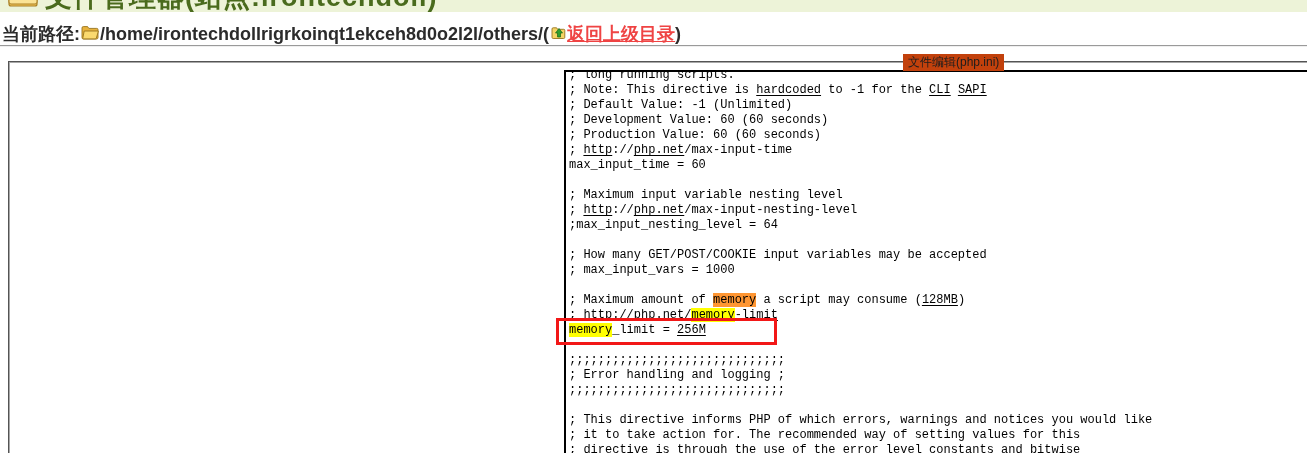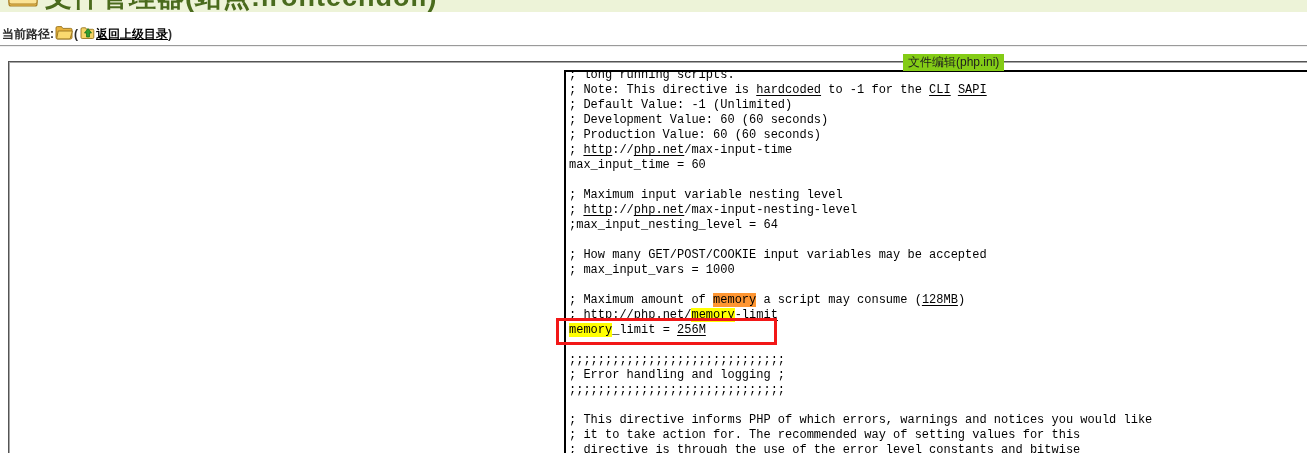--- a/index.html
+++ b/index.html
@@ -8,33 +8,33 @@
 
   
   .title-band { position:absolute; top:0; left:0; width:1307px; height:12px;
                 background:#edf3d8; overflow:hidden; }
   .title-inner { position:absolute; top:-21px; left:8px; display:flex;
                  align-items:center; gap:7px; white-space:nowrap; }
   .title-text { font-size:27px; font-weight:bold; color:#4a6b1d; letter-spacing:1px; }
 
   
   .path-row { position:absolute; top:25px; left:2px; height:18px;
-              font-size:12px; font-weight:bold; color:#2b2b2b;
+              font-size:18px; font-weight:bold; color:#2b2b2b;
               display:flex; align-items:center; white-space:nowrap; }
   .path-row .lbl { color:#2b2b2b; }
   .path-row svg { margin:0 1px; }
   .up-link { color:#077d07; text-decoration:underline; cursor:pointer; }
 
   .rule { position:absolute; top:45px; left:0; width:1307px; height:2px;
           border-top:1px solid #9a9a9a; border-bottom:1px solid #efefef; }
 
   
   .fieldset { position:absolute; left:8px; top:61px; width:1895px; height:640px;
               border:2px groove #a8a8a8; background:#fff; }
-  .legend { position:absolute; left:903px; top:54px; background:#84cc16;
+  .legend { position:absolute; left:903px; top:54px; background:#c2410c;
             padding:0 5px; font-size:12px; color:#1d1d1d; z-index:3; }
 
   
   .editor { position:absolute; left:564px; top:70px; width:790px; height:400px;
             border:2px solid #000; background:#fff; overflow:hidden;
             padding:0 0 0 3px; z-index:2; }
   .editor-content { margin-top:-4px;
             font-family:"Liberation Mono","DejaVu Sans Mono",monospace;
             font-size:12px; line-height:15px; color:#000; white-space:pre; }
   .line { min-height:15px; }
@@ -64,28 +64,29 @@
 </div>
 
 <div class="path-row">
   <span class="lbl">当前路径:</span>
   <span>
     <svg width="18" height="15" viewBox="0 0 18 15">
       <path d="M1 3 q0-1.4 1.4-1.4 h4.2 l1.2 1.8 h8 q1.2 0 1.2 1.2 v8 q0 1.4-1.4 1.4 H2.4 q-1.4 0-1.4-1.4 z" fill="#e8b23c" stroke="#96731d" stroke-width="0.9"></path>
       <path d="M3.2 6 h14.2 l-2 7 q-0.2 0.9-1.2 0.9 H2.6 q-1 0-0.8-0.9 z" fill="#fad96f" stroke="#96731d" stroke-width="0.9"></path>
     </svg>
   </span>
+  <span>/home/irontechdollrigrkoinqt1ekceh8d0o2l2l/others/</span>
   <span>(</span>
   <span>
     <svg width="16" height="15" viewBox="0 0 16 15">
       <path d="M2 4 q0-1.2 1.2-1.2 h3.4 l1 1.5 h6.2 q1 0 1 1 v7 q0 1.2-1.2 1.2 H3.2 q-1.2 0-1.2-1.2 z" fill="#f5d465" stroke="#97741e" stroke-width="0.9"></path>
       <path d="M5.5 8 l3.5-4.5 3.5 4.5 h-2 v4 h-3 v-4 z" fill="#2f9e2f" stroke="#156815" stroke-width="0.7"></path>
     </svg>
   </span>
-  <span class="up-link" style="color: #000000;">返回上级目录</span>
+  <span class="up-link" style="color: #ef4444;">返回上级目录</span>
   <span>)</span>
 </div>
 
 <div class="rule"></div>
 
 <div class="fieldset"></div>
 <div class="legend">文件编辑(php.ini)</div>
 
 <div class="editor">
   <div class="editor-content"><div class="line"><span>; long running scripts.</span></div><div class="line"><span>; Note: This directive is </span><span class="sq">hardcoded</span><span> to -1 for the </span><span class="sq">CLI</span><span> </span><span class="sq">SAPI</span></div><div class="line"><span>; Default Value: -1 (Unlimited)</span></div><div class="line"><span>; Development Value: 60 (60 seconds)</span></div><div class="line"><span>; Production Value: 60 (60 seconds)</span></div><div class="line"><span>; </span><span class="sq">http</span><span>://</span><span class="sq">php.net</span><span>/max-input-time</span></div><div class="line"><span>max_input_time = 60</span></div><div class="line">&nbsp;</div><div class="line"><span>; Maximum input variable nesting level</span></div><div class="line"><span>; </span><span class="sq">http</span><span>://</span><span class="sq">php.net</span><span>/max-input-nesting-level</span></div><div class="line"><span>;max_input_nesting_level = 64</span></div><div class="line">&nbsp;</div><div class="line"><span>; How many GET/POST/COOKIE input variables may be accepted</span></div><div class="line"><span>; max_input_vars = 1000</span></div><div class="line">&nbsp;</div><div class="line"><span>; Maximum amount of </span><span class="hl-active">memory</span><span> a script may consume (</span><span class="sq">128MB</span><span>)</span></div><div class="line"><span>; </span><span class="sq">http</span><span>://</span><span class="sq">php.net</span><span>/</span><span class="hl-match sq">memory</span><span class="sq">-limit</span></div><div class="line"><span class="hl-match">memory</span><span>_limit = </span><span class="sq">256M</span></div><div class="line">&nbsp;</div><div class="line"><span>;;;;;;;;;;;;;;;;;;;;;;;;;;;;;;</span></div><div class="line"><span>; Error handling and logging ;</span></div><div class="line"><span>;;;;;;;;;;;;;;;;;;;;;;;;;;;;;;</span></div><div class="line">&nbsp;</div><div class="line"><span>; This directive informs PHP of which errors, warnings and notices you would like</span></div><div class="line"><span>; it to take action for. The recommended way of setting values for this</span></div><div class="line"><span>; directive is through the use of the error level constants and bitwise</span></div></div>

